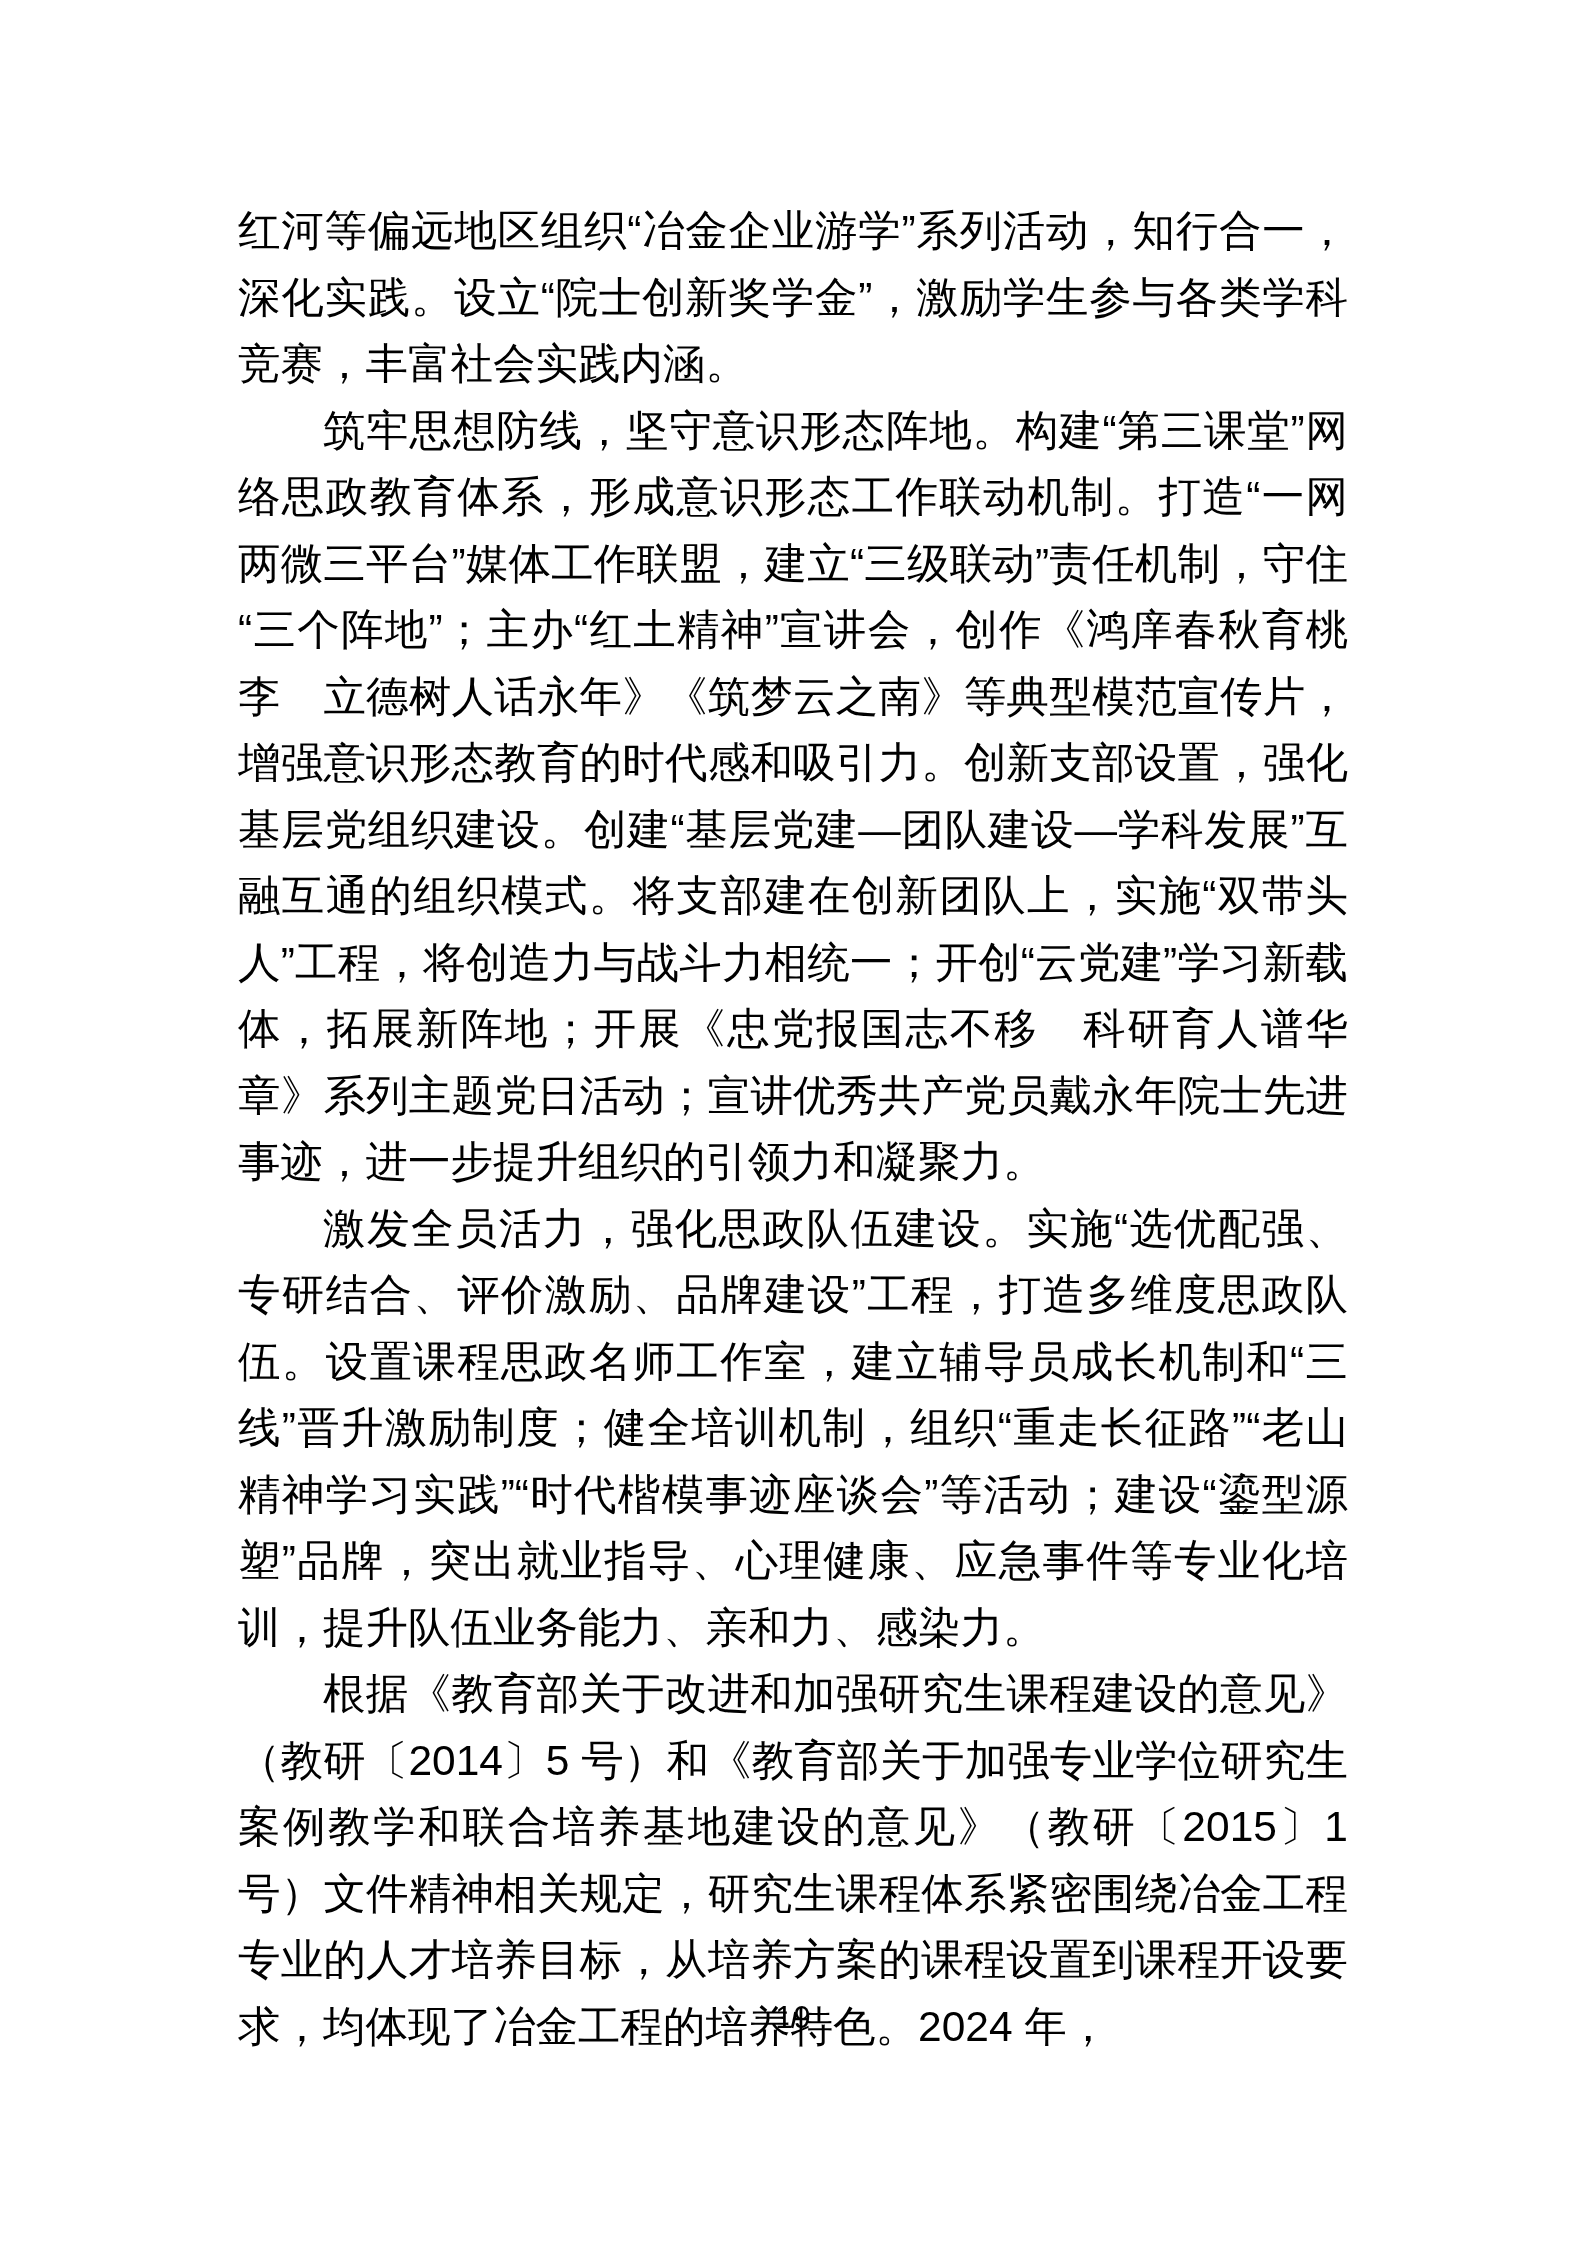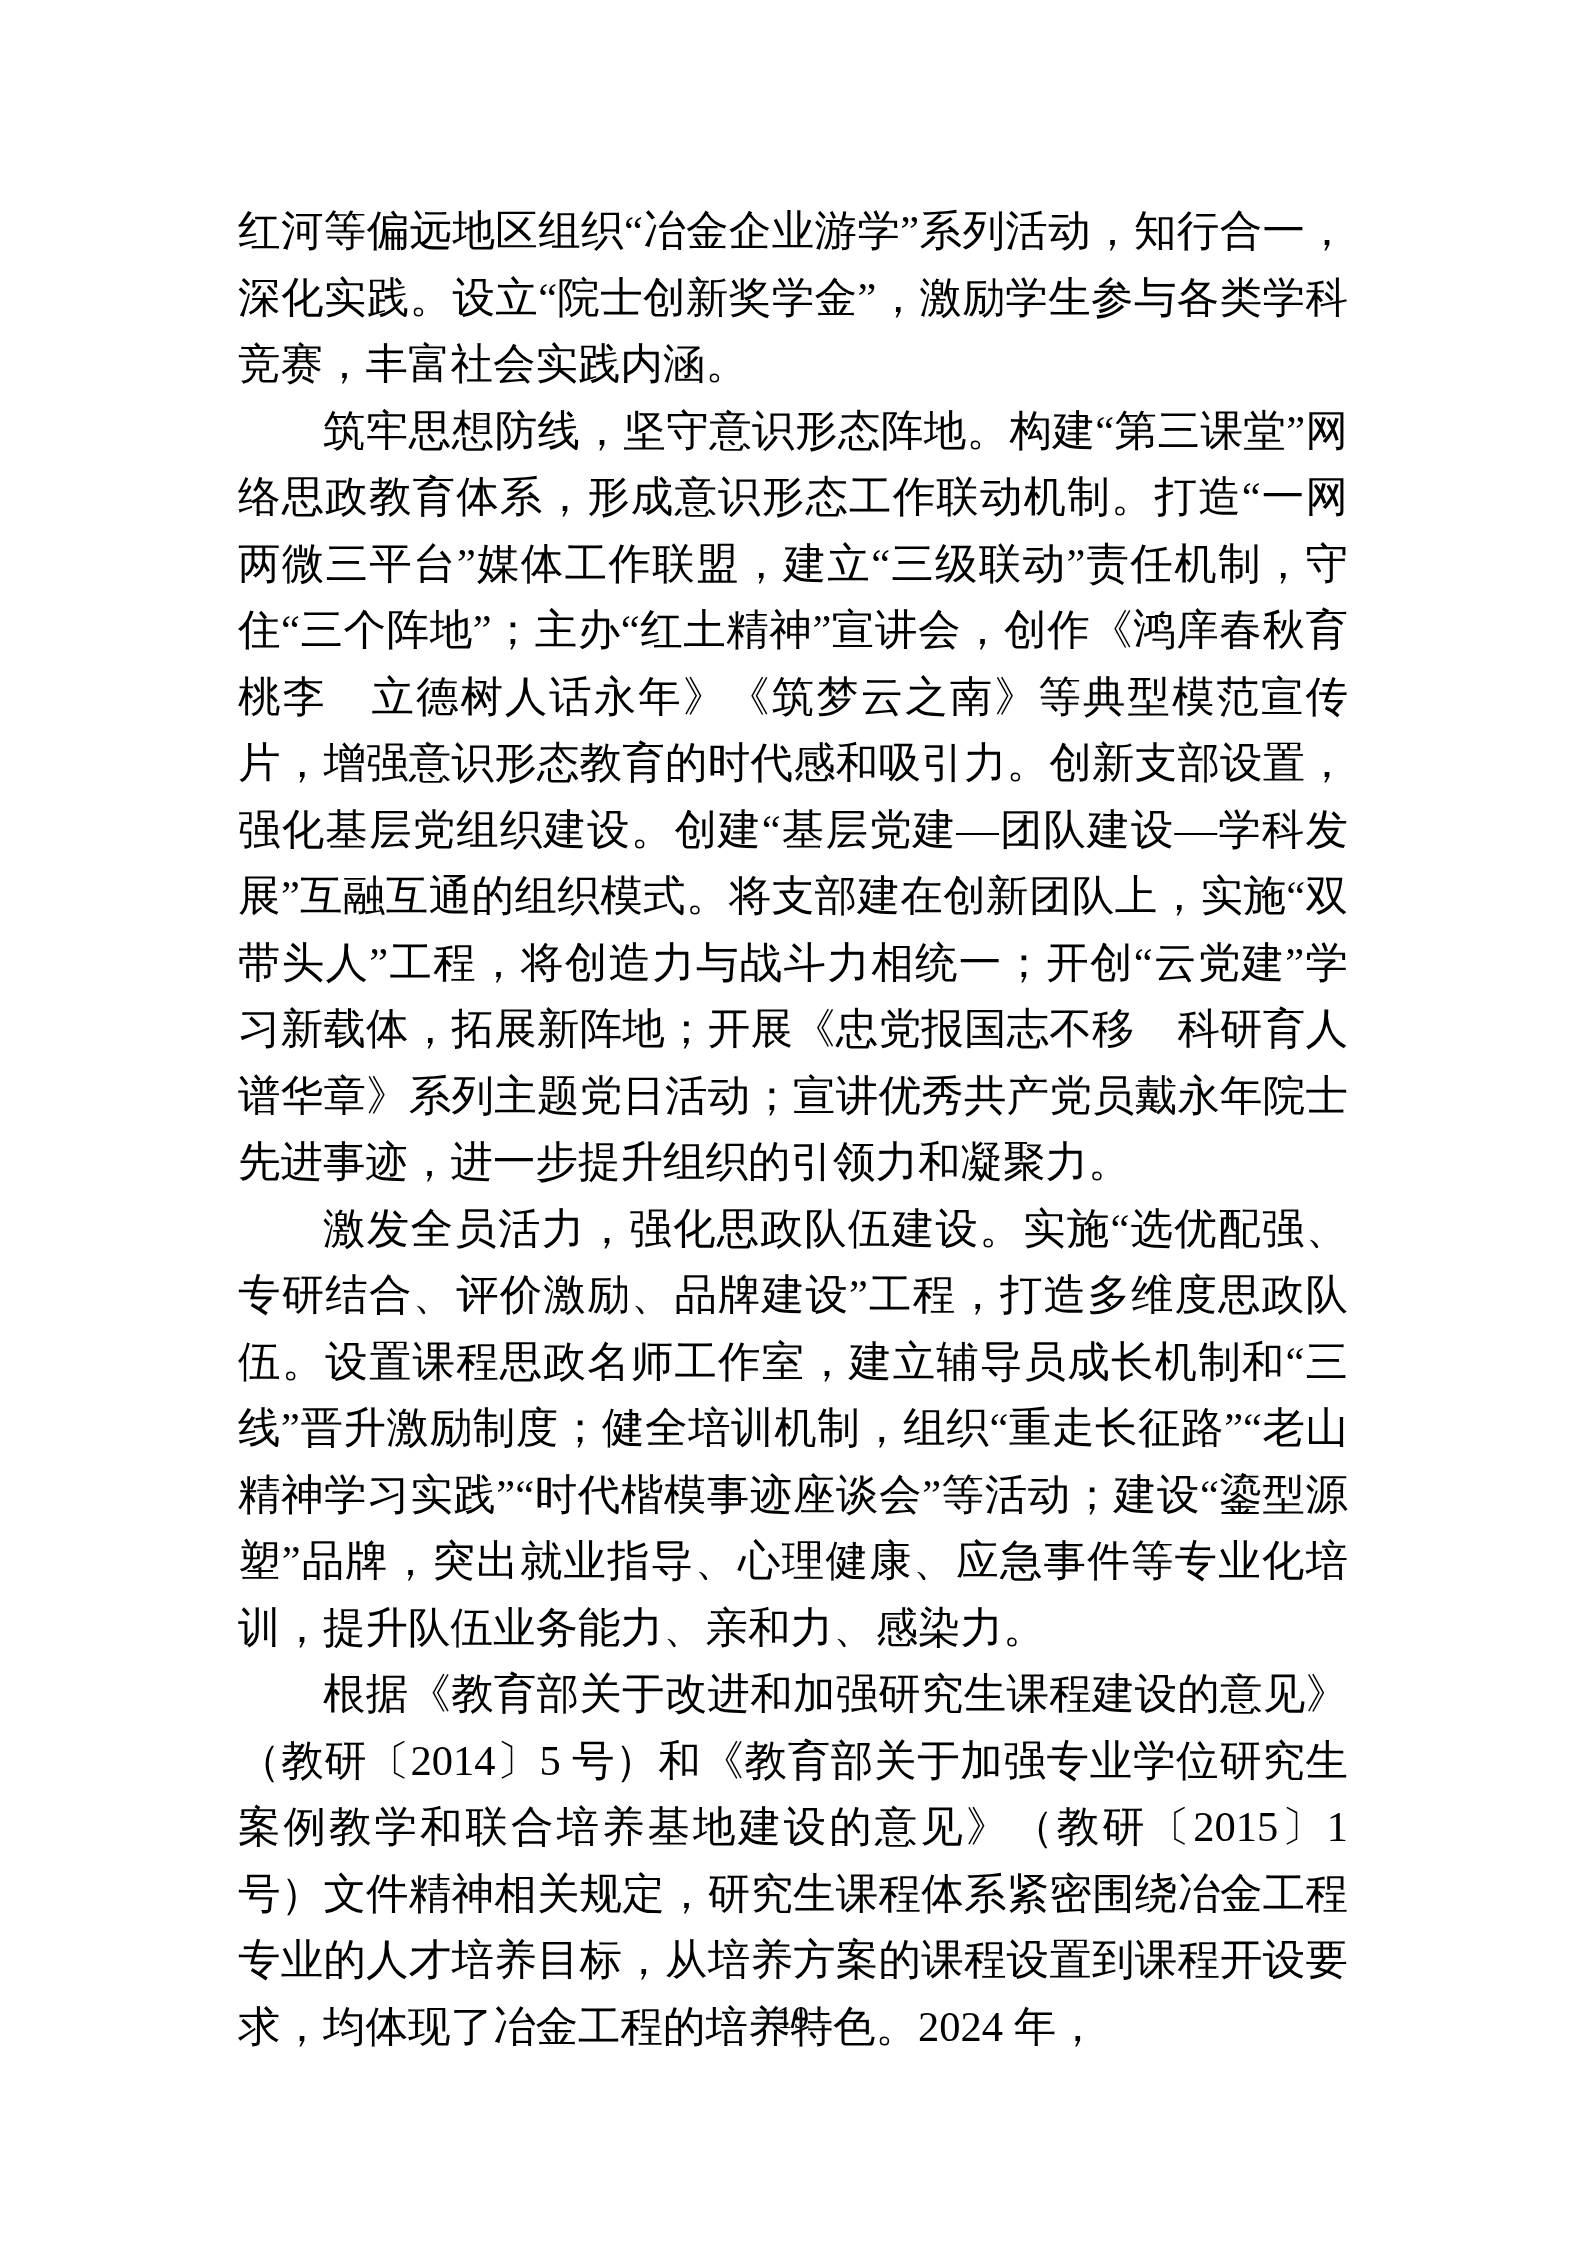--- a/index.html
+++ b/index.html
@@ -6,21 +6,21 @@
     margin: 0;
     padding: 0;
     background: #ffffff;
   }
   .page {
     position: relative;
     width: 1587px;
     height: 2245px;
     background: #ffffff;
     color: #000000;
-    font-family: Liberation Serif, serif;
+    font-family: Liberation Sans, sans-serif;
     overflow: hidden;
   }
   .text-block {
     position: absolute;
     left: 238px;
     top: 198px;
     width: 1110px;
   }
   .para {
     margin: 0;

